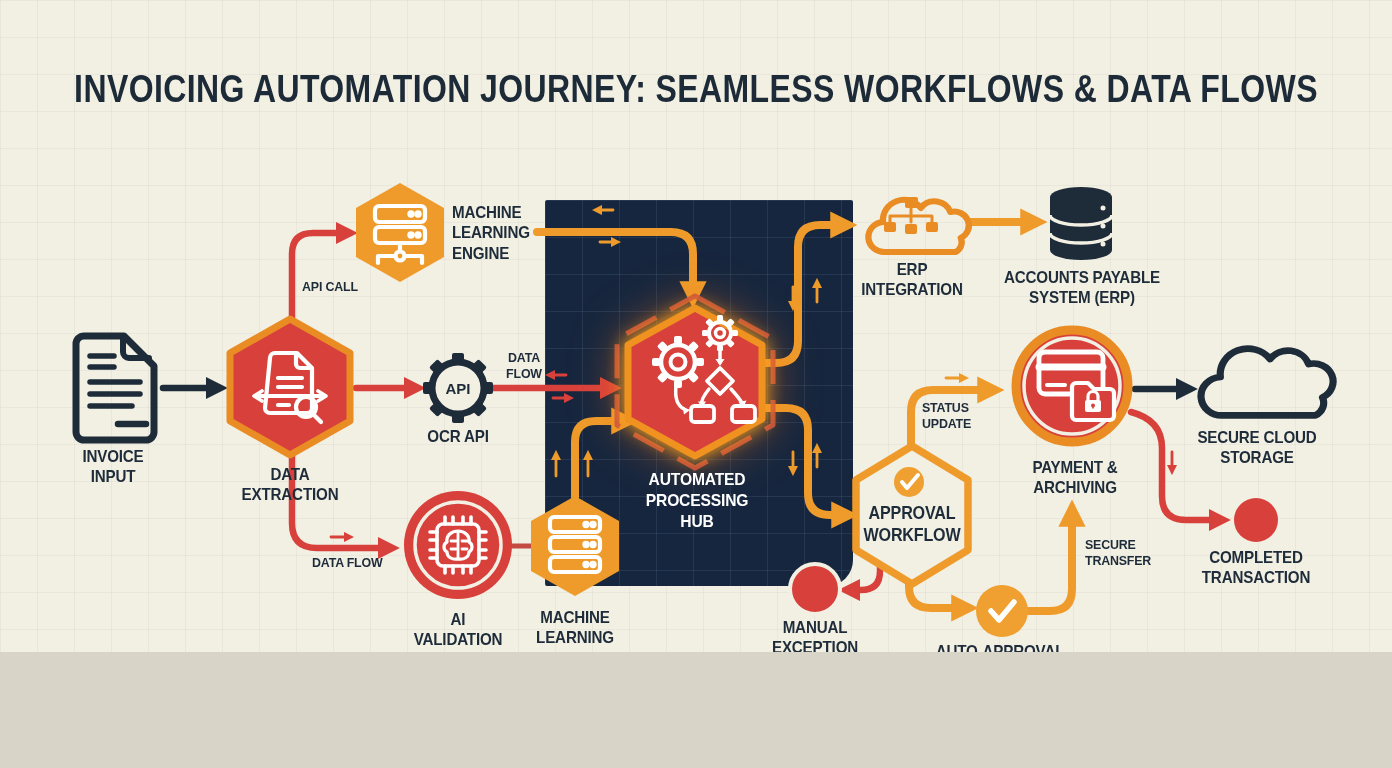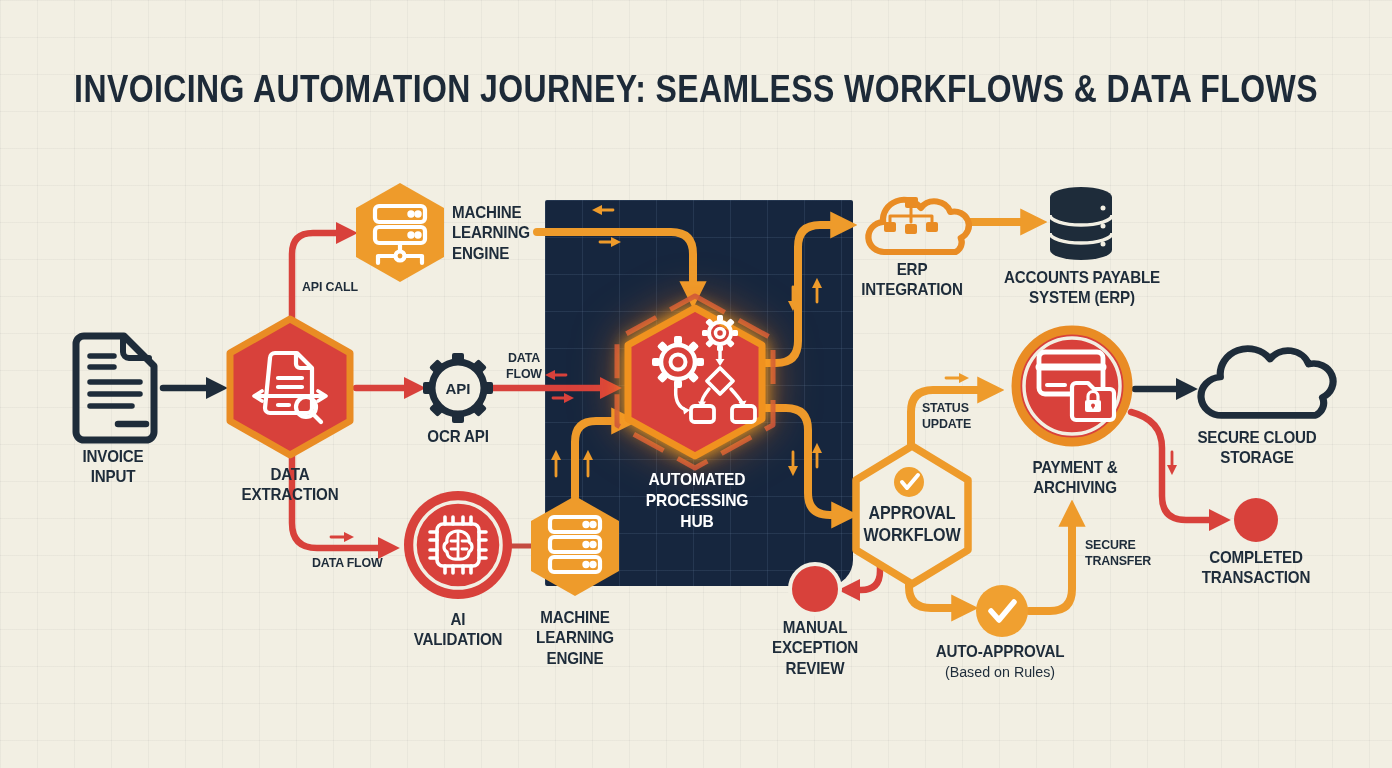--- a/index.html
+++ b/index.html
@@ -1,17 +1,17 @@
 <!DOCTYPE html>
 <html><head>
 <meta charset="utf-8">
 <style>
   html,body{margin:0;padding:0;background:#d8d5c8;}
   #canvas{
-    position:relative;width:1392px;height:768px;overflow:hidden;
+    position:relative;width:1392px;height:652px;overflow:hidden;
     background-color:#f2efe3;
     background-image:
       linear-gradient(rgba(30,44,58,0.045) 1px, transparent 1px),
       linear-gradient(90deg, rgba(30,44,58,0.045) 1px, transparent 1px);
     background-size:37px 37px;
     font-family:"Liberation Sans", sans-serif;
   }
   #hub-panel{
     position:absolute;left:545px;top:200px;width:308px;height:386px;
     background-color:#16263e;

